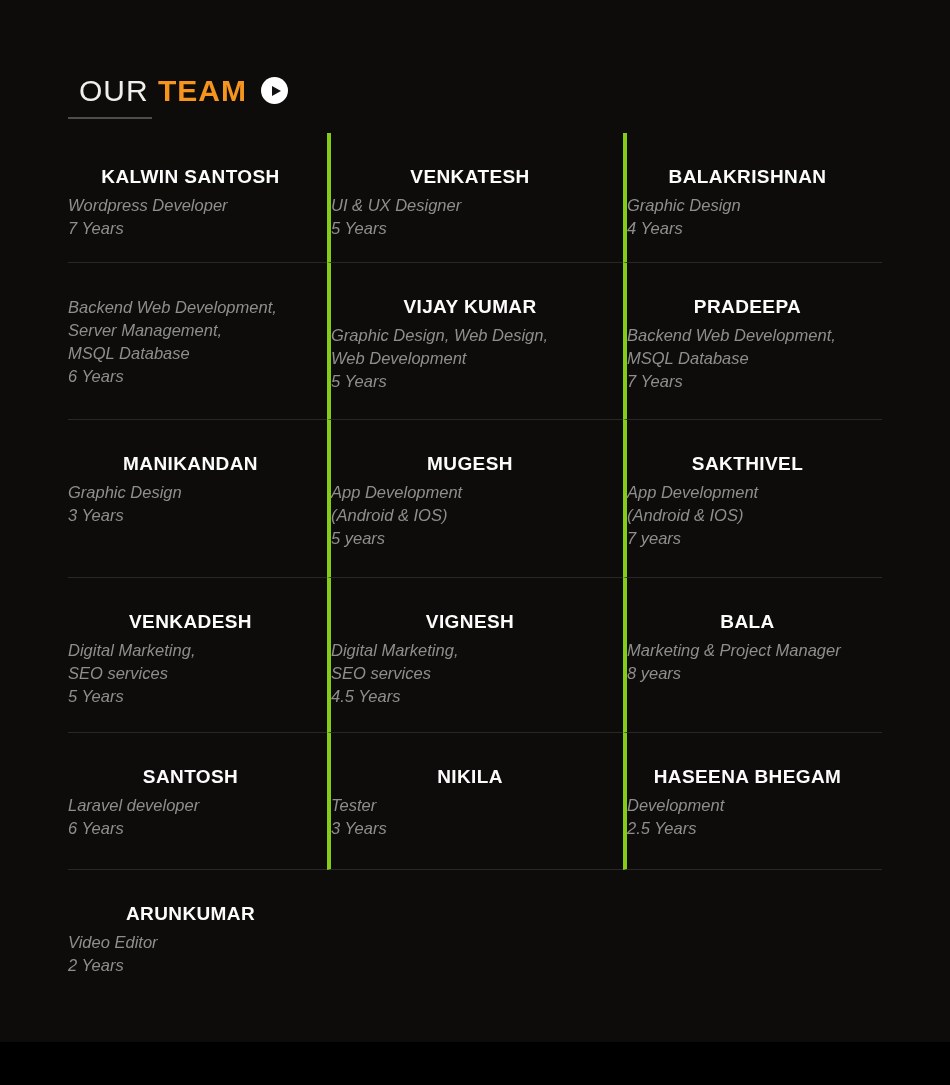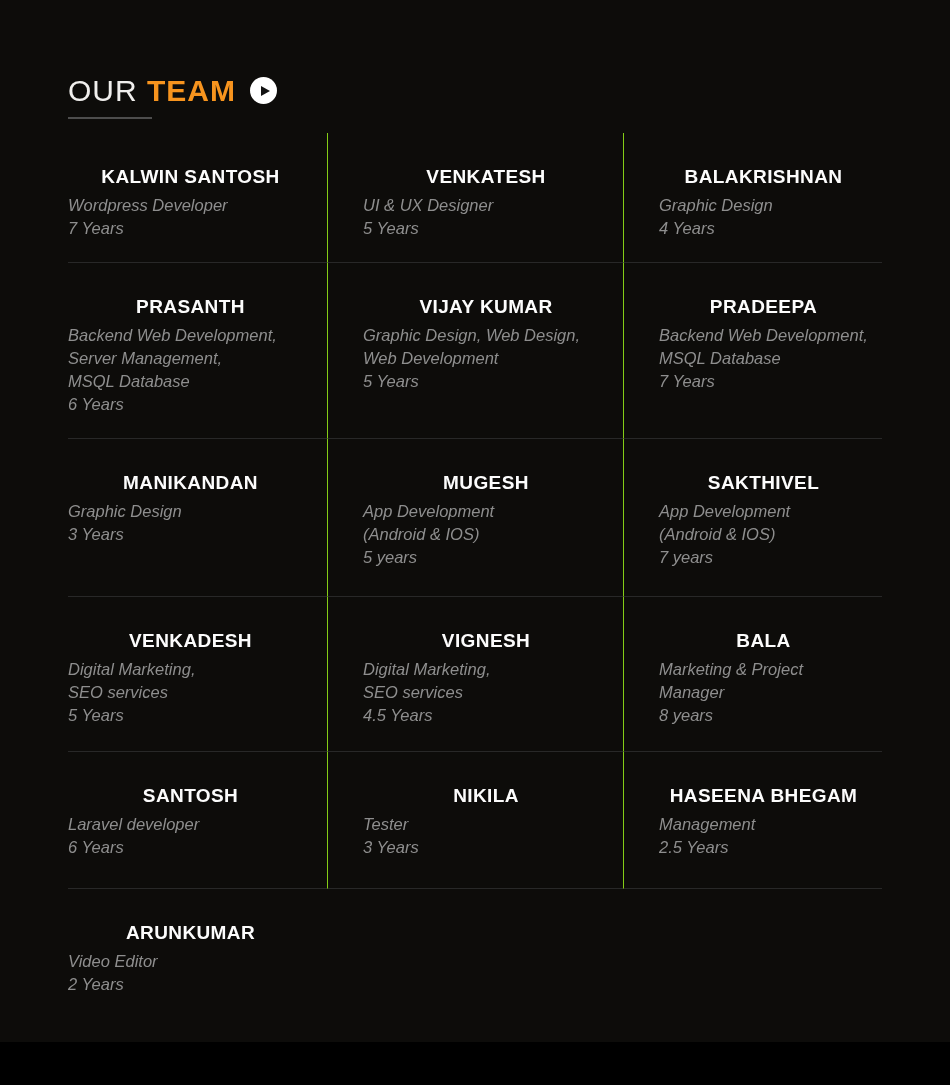--- a/index.html
+++ b/index.html
@@ -11,20 +11,21 @@
     overflow: hidden;
   }
   .content {
     padding: 74px 68px 0 68px;
   }
   
   .header { margin-bottom: 14px; }
   .title-row {
     display: flex;
     align-items: center;
+    margin-left: 11px;
   }
   .title {
     font-size: 30px;
     letter-spacing: 1px;
     line-height: 1.1;
   }
   .title .light {
     color: #f0efed;
     font-weight: 300;
   }
@@ -65,22 +66,21 @@
     display: grid;
     grid-template-columns: 259px 296px 259px;
     width: 814px;
   }
   .cell {
     border-bottom: 1px solid #282828;
     padding: 33px 14px 22px 0;
   }
   .cell:nth-child(3n+2),
   .cell:nth-child(3n+3) {
-    border-left: 1px solid #84cc16;
-    padding-left: 35px;
+    border-left: 4px solid #84cc16;
   }
   .cell:nth-child(-n+3)  { min-height: 130px; }
   .cell:nth-child(n+4):nth-child(-n+6)  { min-height: 157px; }
   .cell:nth-child(n+7):nth-child(-n+9)  { min-height: 158px; }
   .cell:nth-child(n+10):nth-child(-n+12){ min-height: 155px; }
   .cell:nth-child(n+13):nth-child(-n+15){ min-height: 137px; }
   .cell:nth-child(n+16) { min-height: 155px; border-bottom: none; }
   .member-name {
     color: #fcfcfc;
     font-weight: 700;
@@ -133,21 +133,20 @@
       <div class="member-role">UI &amp; UX Designer</div>
       <div class="member-years">5 Years</div>
     </div>
     <div class="cell">
       <div class="member-name">BALAKRISHNAN</div>
       <div class="member-role">Graphic Design</div>
       <div class="member-years">4 Years</div>
     </div>
 
     <div class="cell">
-      <div class="member-name">PRASANTH</div>
       <div class="member-role">Backend Web Development,
 Server Management,
 MSQL Database</div>
       <div class="member-years">6 Years</div>
     </div>
     <div class="cell">
       <div class="member-name">VIJAY KUMAR</div>
       <div class="member-role">Graphic Design, Web Design,
 Web Development</div>
       <div class="member-years">5 Years</div>
@@ -201,21 +200,21 @@
       <div class="member-years">6 Years</div>
     </div>
     <div class="cell">
       <div class="member-name">NIKILA</div>
       <div class="member-role">Tester</div>
       <div class="member-years">3 Years</div>
     </div>
 
     <div class="cell">
       <div class="member-name">HASEENA BHEGAM</div>
-      <div class="member-role">Management</div>
+      <div class="member-role">Development</div>
       <div class="member-years">2.5 Years</div>
     </div>
     <div class="cell">
       <div class="member-name">ARUNKUMAR</div>
       <div class="member-role">Video Editor</div>
       <div class="member-years">2 Years</div>
     </div>
 
   </div>
 </div>

